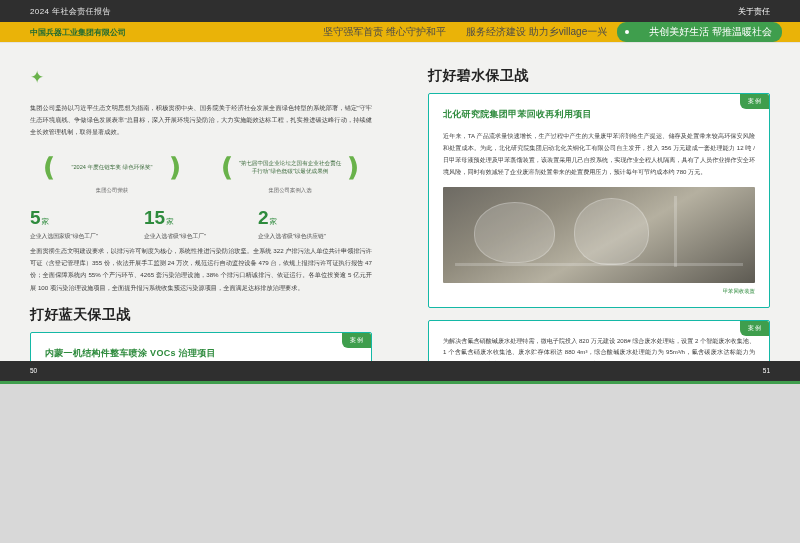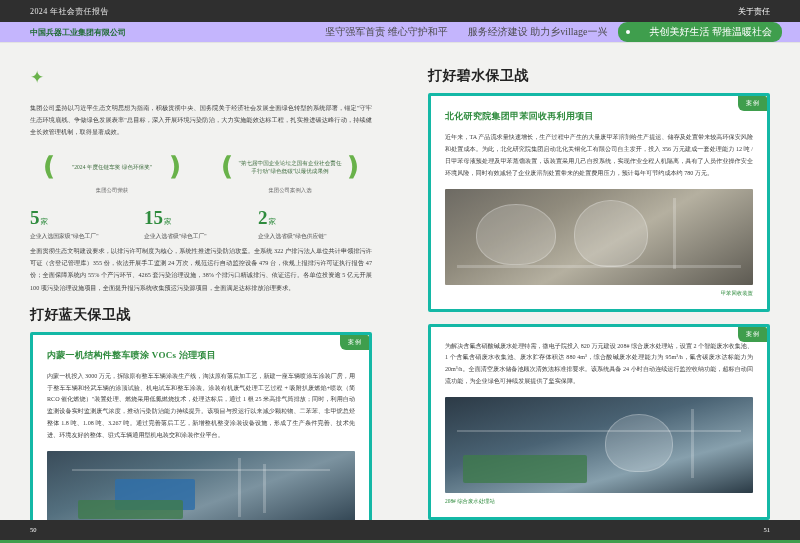--- a/index.html
+++ b/index.html
@@ -3,40 +3,39 @@
 <meta charset="utf-8">
 <style>
   * { box-sizing: border-box; }
   html, body {
     margin: 0; padding: 0;
     background: #d8d8d8;
     font-family: "Liberation Sans", sans-serif;
   }
   .page {
     position: relative;
-    width: 800px; height: 543px;
+    width: 800px; height: 384px;
     background: #f2f2f0;
     overflow: hidden;
-    font-family: Liberation Serif, serif;
   }
   
   .topbar {
     position: absolute; left: 0; top: 0; width: 800px; height: 22px;
     background: #2f2f2f; color: #ffffff;
     display: flex; align-items: center;
   }
   .topbar .tb-left {
     font-size: 8px; letter-spacing: .4px; padding-left: 30px; color:#e6e6e6;
   }
   .topbar .tb-right {
     position: absolute; right: 30px; font-size: 8px; color: #ffffff;
   }
   .subbar {
     position: absolute; left: 0; top: 22px; width: 800px; height: 21px;
-    background: #c4b5fd; border-bottom: 1px solid #e3e3e1;
+    background: #eab308; border-bottom: 1px solid #e3e3e1;
     display: flex; align-items: center;
   }
   .subbar .sb-left {
     font-size: 8px; color: #1f6b33; padding-left: 30px; font-weight: bold;
   }
   .subnav {
     position: absolute; right: 18px; display: flex; align-items: center; gap: 0;
   }
   .subnav .item {
     font-size: 10px; color: #4a4a4a; padding: 0 10px;
@@ -101,21 +100,21 @@
     font-size: 19px; color: #2e8b3d; font-weight: bold; line-height: 1;
   }
   .stat .num .unit { font-size: 7.5px; font-weight: normal; margin-left: 1px; }
   .stat .lbl { font-size: 5.8px; color: #4a4a4a; margin-top: 5px; }
 
   
   .card {
     position: relative; background: #ffffff; border: 1px solid #dfe7df;
     border-radius: 2px; padding: 14px 14px 12px 14px; margin-bottom: 12px;
   }
-  .card.framed { border: 3px solid #14b8a6; }
+  .card.framed { border: 1px solid #14b8a6; }
   .case-tag {
     position: absolute; right: 0; top: 0; background: #3f9e4d; color: #fff;
     font-size: 6px; padding: 3px 7px 3px 8px; border-radius: 0 2px 0 6px;
     letter-spacing: 1px;
   }
   .card h4 {
     font-size: 9px; color: #2e8b3d; margin: 0 0 9px 0; font-weight: bold;
     letter-spacing: .3px;
   }
   .card p {

